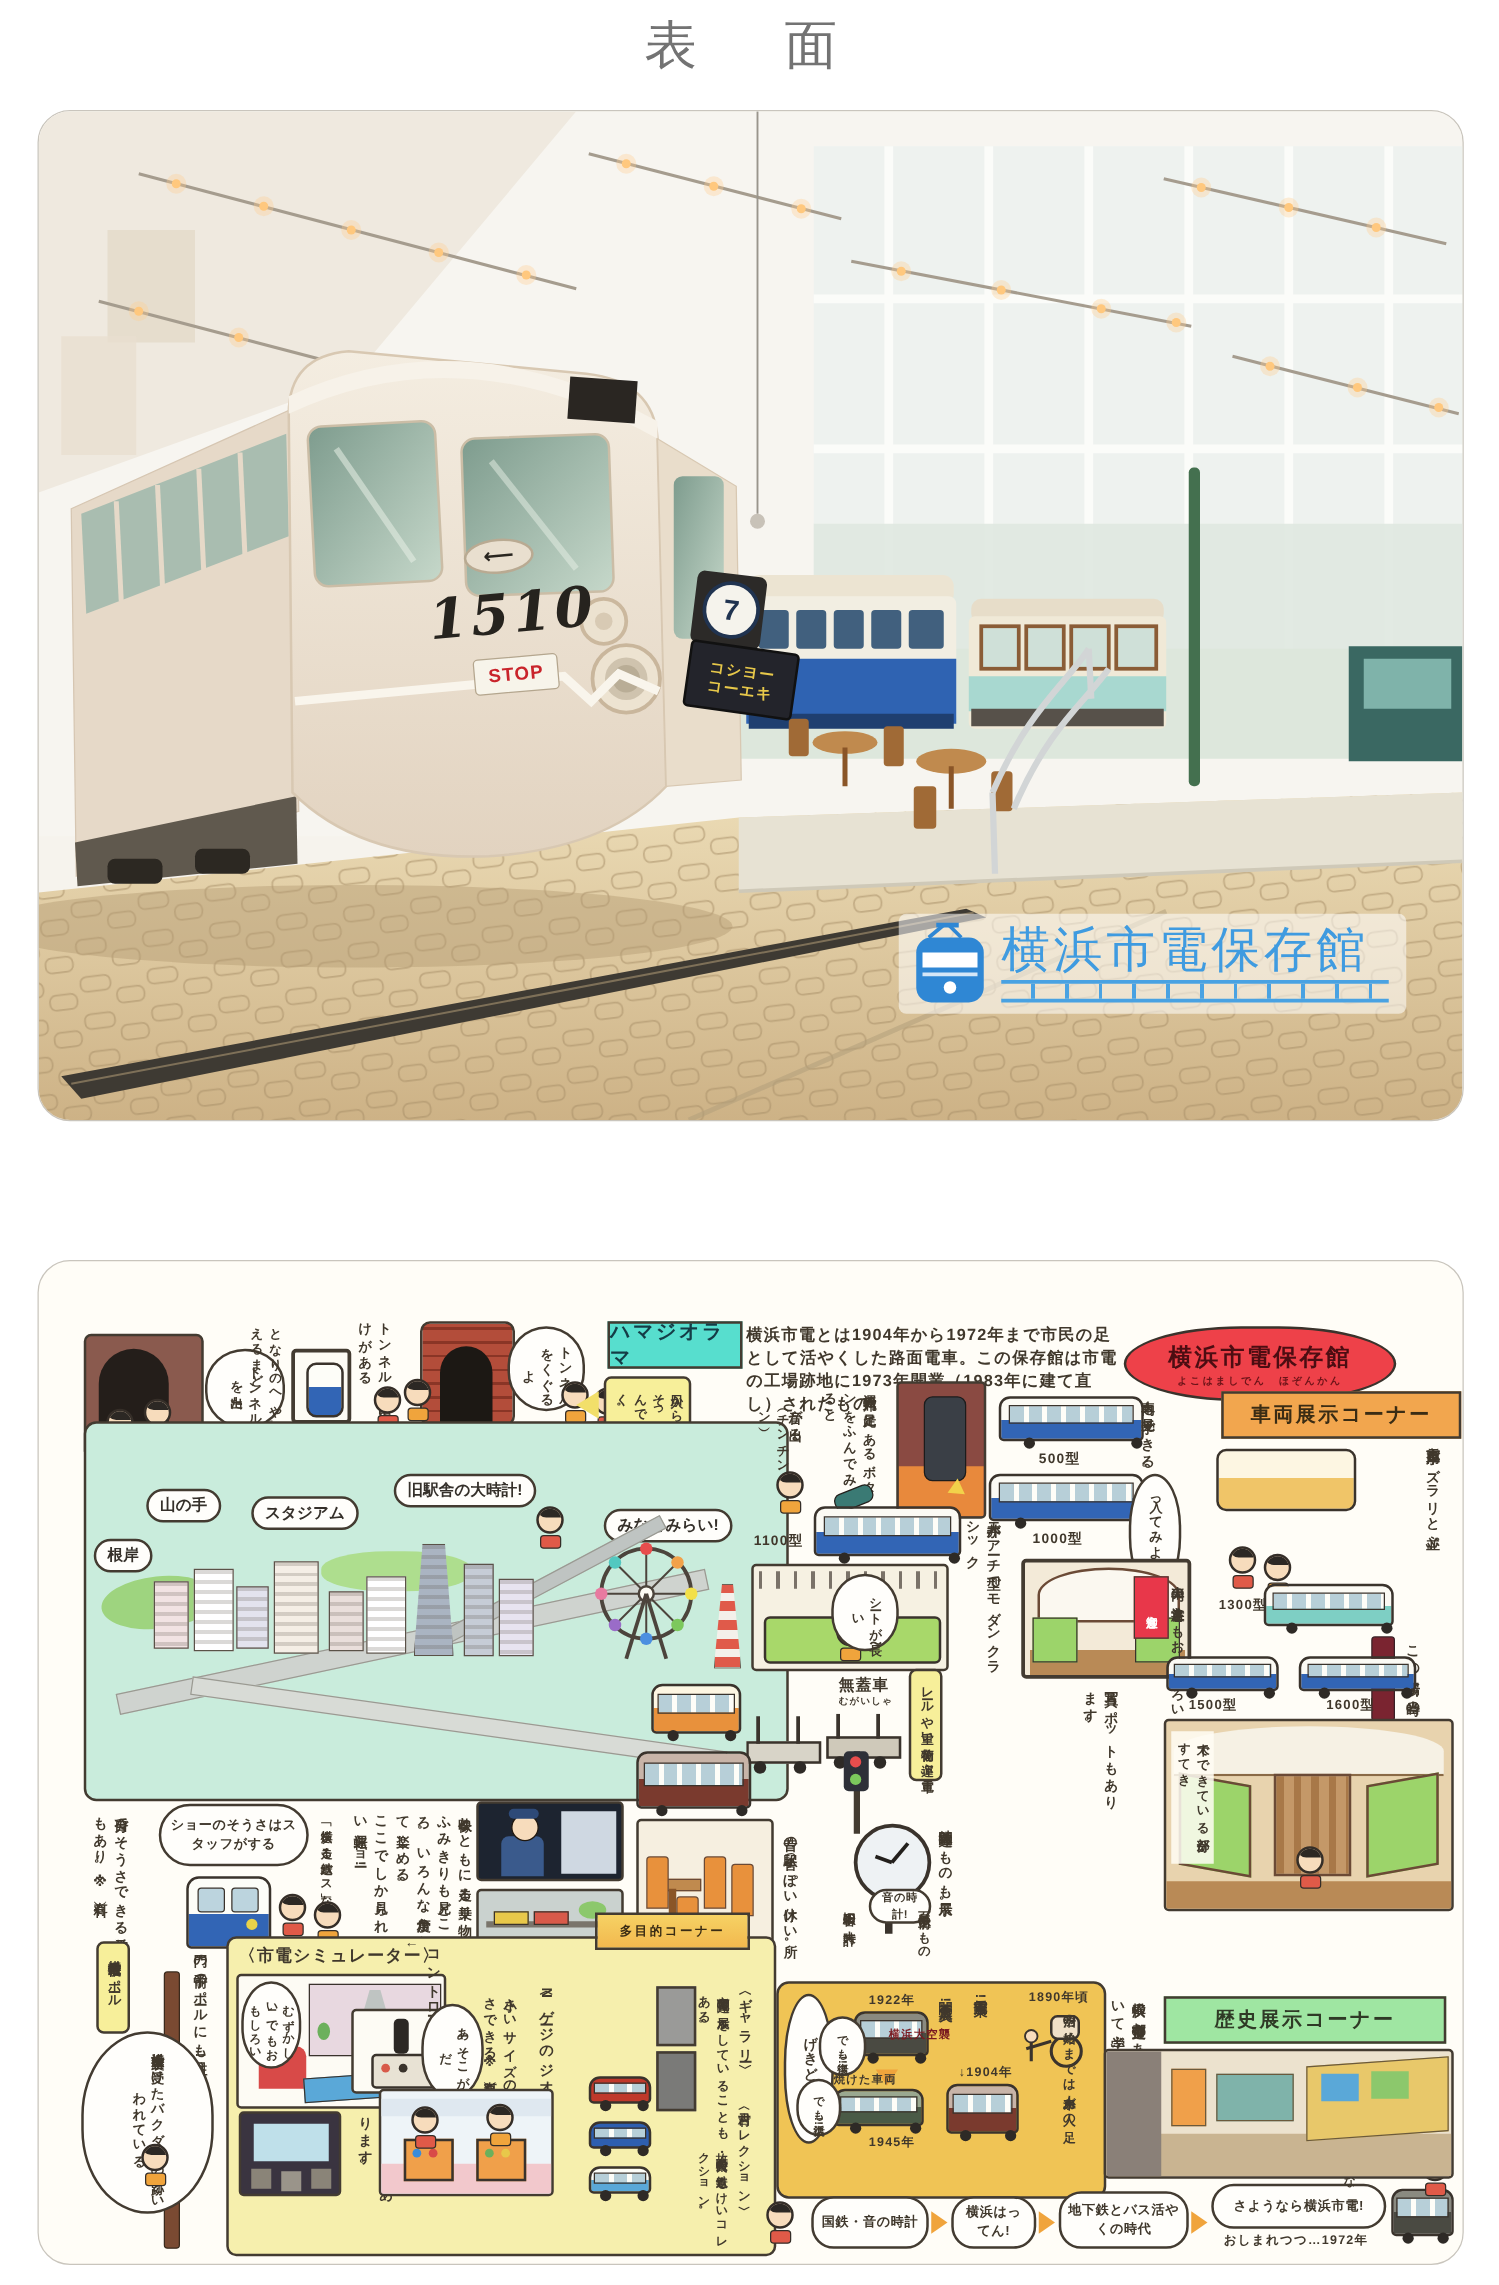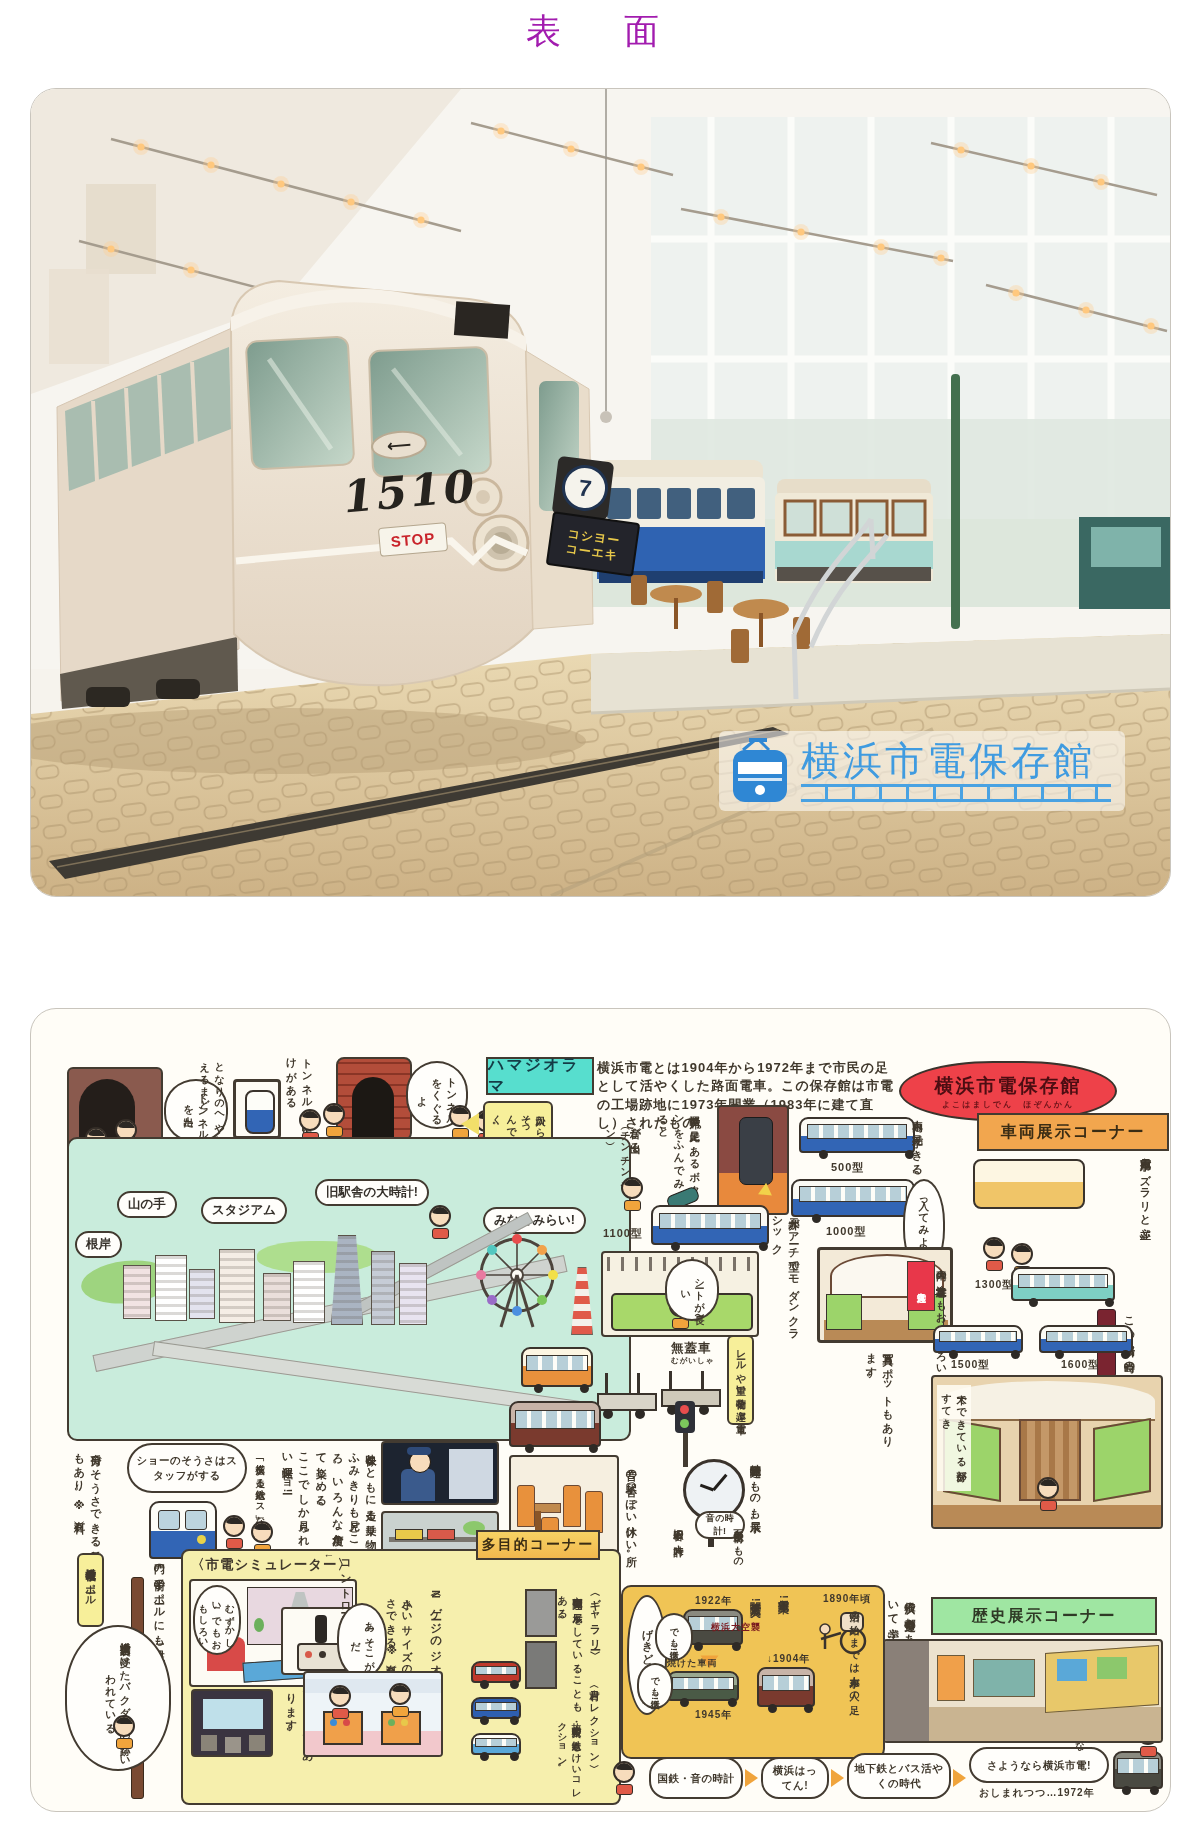--- a/index.html
+++ b/index.html
@@ -1,21 +1,21 @@
 <!DOCTYPE html>
 <html><head>
 <meta charset="utf-8">
 <style>
   html,body{margin:0;padding:0;background:#fff;}
   .sheet{position:relative;width:1199px;height:1828px;background:#fff;overflow:hidden;
          font-family:"Liberation Sans","DejaVu Sans",sans-serif;}
   .abs{position:absolute;}
   .v{writing-mode:vertical-rl;}
-  .side-title{position:absolute;left:0;width:100%;text-align:center;font-size:35px;
-              letter-spacing:14px;color:#a21caf;font-weight:500;}
+  .side-title{position:absolute;left:0;width:100%;text-align:center;font-size:42px;
+              letter-spacing:14px;color:#737373;font-weight:500;}
   
   .card{position:absolute;left:30px;width:1139px;border:1.5px solid #c9c5bd;border-radius:26px;overflow:hidden;}
   #photo-card{top:88px;height:807px;background:#f6f3ed;}
   #illus-card{top:1008px;height:802px;background:#fffdf7;}
   
   .ph-num{position:absolute;left:312px;top:376px;width:150px;font-family:"DejaVu Serif","Liberation Serif",serif;
           font-weight:bold;font-style:italic;font-size:44px;color:#26231e;transform:rotate(-5deg);letter-spacing:3px;}
   .ph-arrow{position:absolute;left:340px;top:342px;width:52px;height:24px;border:2px solid #b9aa92;border-radius:50%;
             color:#2a2620;font-size:17px;font-weight:bold;display:flex;align-items:center;justify-content:center;
             transform:rotate(-5deg);background:#e9dfcf;}
@@ -585,21 +585,21 @@
       <div class="abs" style="left:36px;top:42px;width:7px;height:7px;background:#3a332c;border-radius:50%;"></div>
     </div>
     <div class="n v" style="left:290px;top:544px;height:124px;">コントローラーでそうさ↓</div>
     <div class="pic" style="left:160px;top:680px;width:82px;height:68px;background:#3a3440;">
       <div class="abs" style="left:10px;top:8px;width:60px;height:30px;background:#bfe0ea;"></div>
       <div class="abs" style="left:8px;bottom:4px;width:16px;height:16px;background:#8a8478;"></div>
       <div class="abs" style="left:32px;bottom:2px;width:16px;height:16px;background:#9a948a;"></div>
       <div class="abs" style="left:56px;bottom:4px;width:16px;height:16px;background:#8a8478;"></div>
     </div>
     <div class="n v" style="left:252px;top:676px;height:84px;">〈シアター〉もあります。</div>
-    <div class="hdr" style="left:445px;top:521px;width:120px;height:26px;background:linear-gradient(#f6d264,#f2b84e);font-size:14px;">多目的コーナー</div>
+    <div class="hdr" style="left:445px;top:521px;width:120px;height:26px;background:linear-gradient(#f6d264,#f2b84e);font-size:10px;">多目的コーナー</div>
     <div class="bub v" style="left:306px;top:594px;width:50px;height:76px;font-size:10px;">あ!そこが海だ</div>
     <div class="n v" style="left:352px;top:582px;height:152px;font-size:10.5px;">小さいサイズの乗り物を自分でそうさできる（※有料）</div>
     <div class="n v" style="left:396px;top:580px;height:144px;font-size:11.5px;font-weight:bold;">〈Nゲージのジオラマ〉</div>
     <div class="pic" style="left:272px;top:662px;width:140px;height:86px;background:#eef4f8;">
       <div class="abs" style="left:0;top:6px;width:100%;height:14px;background:#dfe8f0;"></div>
       <div class="abs" style="left:0;bottom:0;width:100%;height:24px;background:#f2c8cc;"></div>
       <div class="abs" style="left:18px;top:38px;width:36px;height:30px;background:#f0a04a;border:2px solid #3a332c;">
           <i style="position:absolute;left:5px;top:6px;width:7px;height:7px;background:#3a8cd8;border-radius:50%;"></i>
           <i style="position:absolute;left:18px;top:6px;width:7px;height:7px;background:#d84a48;border-radius:50%;"></i>
         </div>

